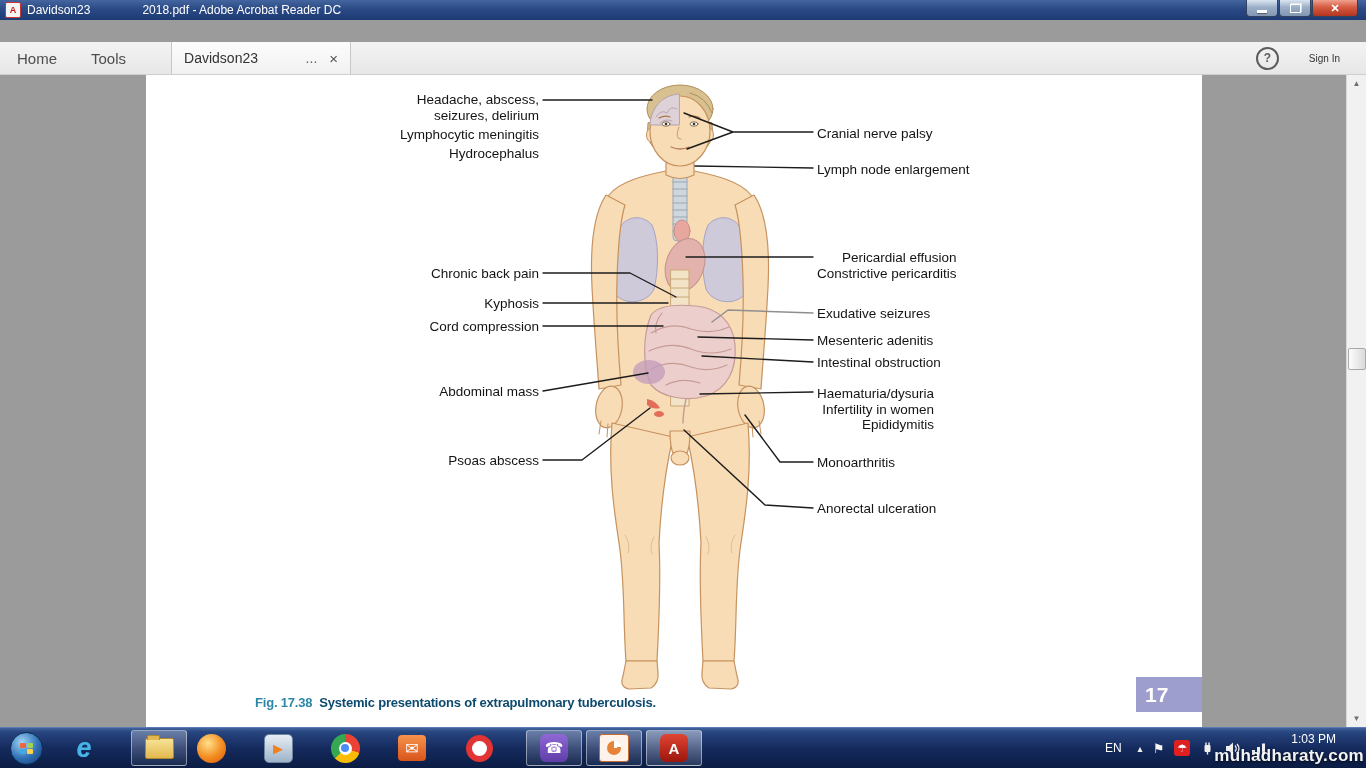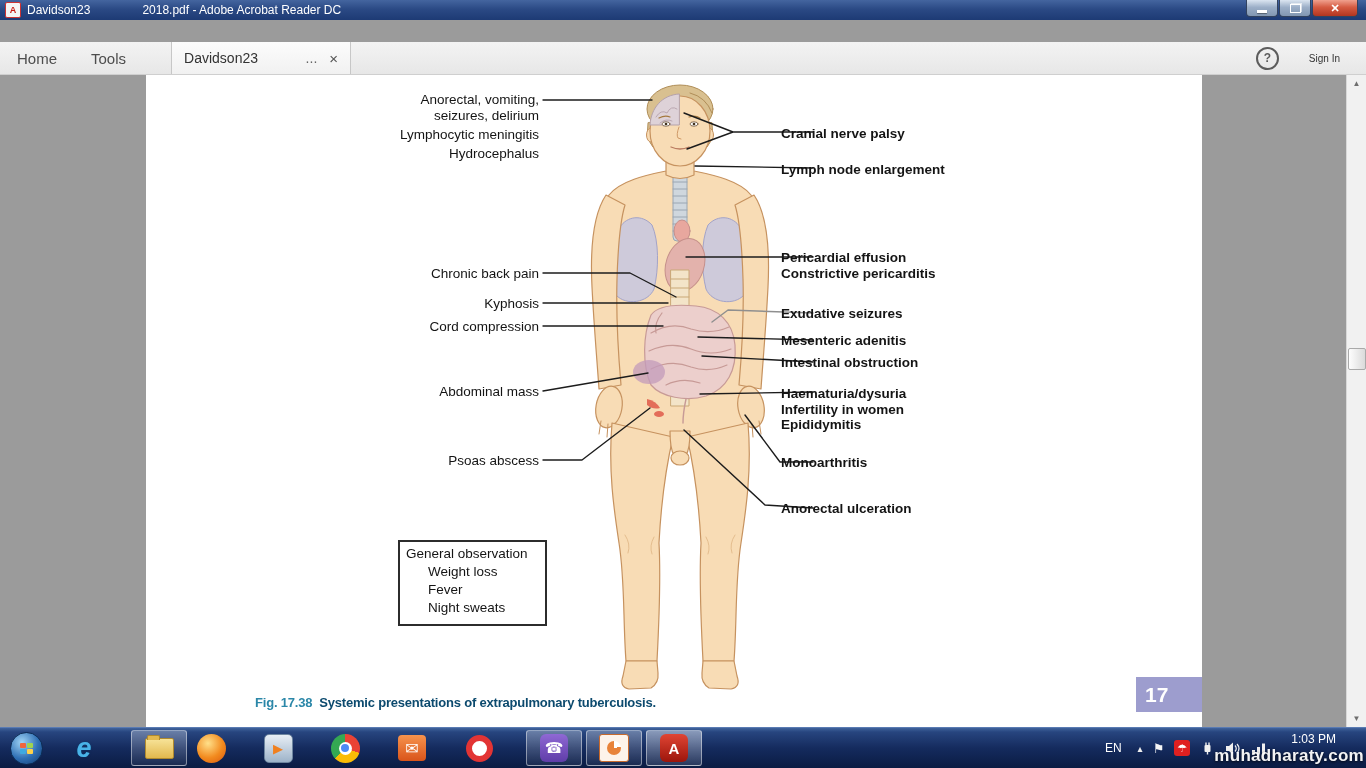--- a/index.html
+++ b/index.html
@@ -40,21 +40,21 @@
     align-items:center;justify-content:center;font-size:12px;font-weight:bold;color:#5c5c5c;}
   .signin{font-size:10px;color:#333;}
 
   
   .docarea{position:absolute;top:75px;left:0;width:1366px;height:652px;background:#9b9b9b;}
   .page{position:absolute;left:146px;top:0;width:1056px;height:652px;background:#fff;}
   .fig-svg{position:absolute;left:0;top:0;pointer-events:none;}
 
   .fig-label{position:absolute;font-size:13.5px;line-height:1.16;color:#141414;white-space:pre-line;}
   .fig-label.left{right:663px;text-align:right;}
-  .fig-label.right{left:635px;text-align:left;font-weight:bold;}
+  .fig-label.right{left:671px;text-align:right;}
 
   .gen-box{position:absolute;left:252px;top:465px;width:149px;border:2px solid #2c2c2c;
     box-sizing:border-box;padding:4px 4px 9px 6px;font-size:13.5px;color:#141414;}
   .gen-box .item{padding-left:22px;margin-top:3px;}
 
   .caption{position:absolute;left:109px;top:620px;font-size:13px;font-weight:bold;letter-spacing:-0.2px;}
   .fig-num{color:#2b87a8;margin-right:7px;}
   .cap-text{color:#0c4a6e;}
 
   .badge{position:absolute;left:990px;top:602px;width:66px;height:35px;background:#9d9dce;
@@ -241,21 +241,21 @@
             <path d="M556,281 L667,287"></path>
             <path d="M397,316 L502,298"></path>
             <path d="M554,319 L667,317"></path>
             <path d="M397,385 L436,385 L504,333"></path>
             <path d="M599,340 L634,387 L667,387"></path>
             <path d="M538,355 L619,430 L667,433"></path>
           </g>
         </g>
       </svg>
 
-      <div class="fig-label left" style="top:17px">Anorectal, vomiting,
+      <div class="fig-label left" style="top:17px">Headache, abscess,
 seizures, delirium</div>
       <div class="fig-label left" style="top:52px">Lymphocytic meningitis</div>
       <div class="fig-label left" style="top:71px">Hydrocephalus</div>
       <div class="fig-label left" style="top:191px">Chronic back pain</div>
       <div class="fig-label left" style="top:221px">Kyphosis</div>
       <div class="fig-label left" style="top:244px">Cord compression</div>
       <div class="fig-label left" style="top:309px">Abdominal mass</div>
       <div class="fig-label left" style="top:378px">Psoas abscess</div>
 
       <div class="fig-label right" style="top:51px">Cranial nerve palsy</div>
@@ -264,26 +264,20 @@
 Constrictive pericarditis</div>
       <div class="fig-label right" style="top:231px">Exudative seizures</div>
       <div class="fig-label right" style="top:258px">Mesenteric adenitis</div>
       <div class="fig-label right" style="top:280px">Intestinal obstruction</div>
       <div class="fig-label right" style="top:311px">Haematuria/dysuria
 Infertility in women
 Epididymitis</div>
       <div class="fig-label right" style="top:380px">Monoarthritis</div>
       <div class="fig-label right" style="top:426px">Anorectal ulceration</div>
 
-      <div class="gen-box">
-        <div>General observation</div>
-        <div class="item">Weight loss</div>
-        <div class="item">Fever</div>
-        <div class="item">Night sweats</div>
-      </div>
 
       <div class="caption">
         <span class="fig-num">Fig. 17.38</span><span class="cap-text">Systemic presentations of extrapulmonary tuberculosis.</span>
       </div>
 
       <div class="badge">17</div>
     </div>
 
     <div class="scrollbar">
       <div class="sb-btn sb-up">▲</div>

